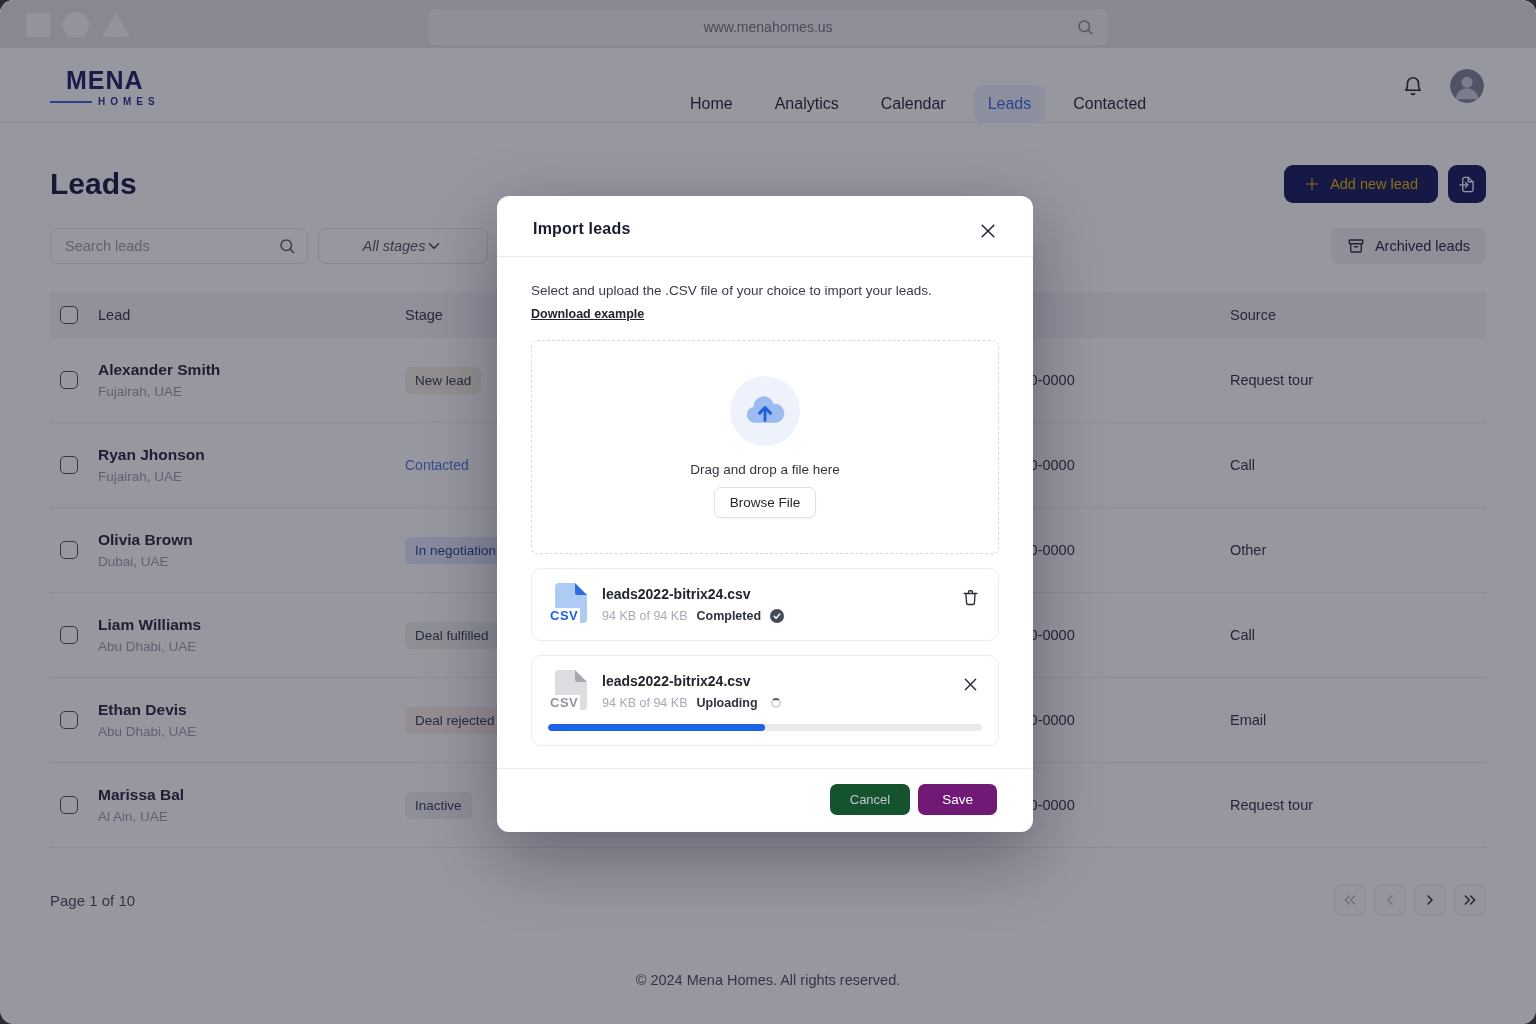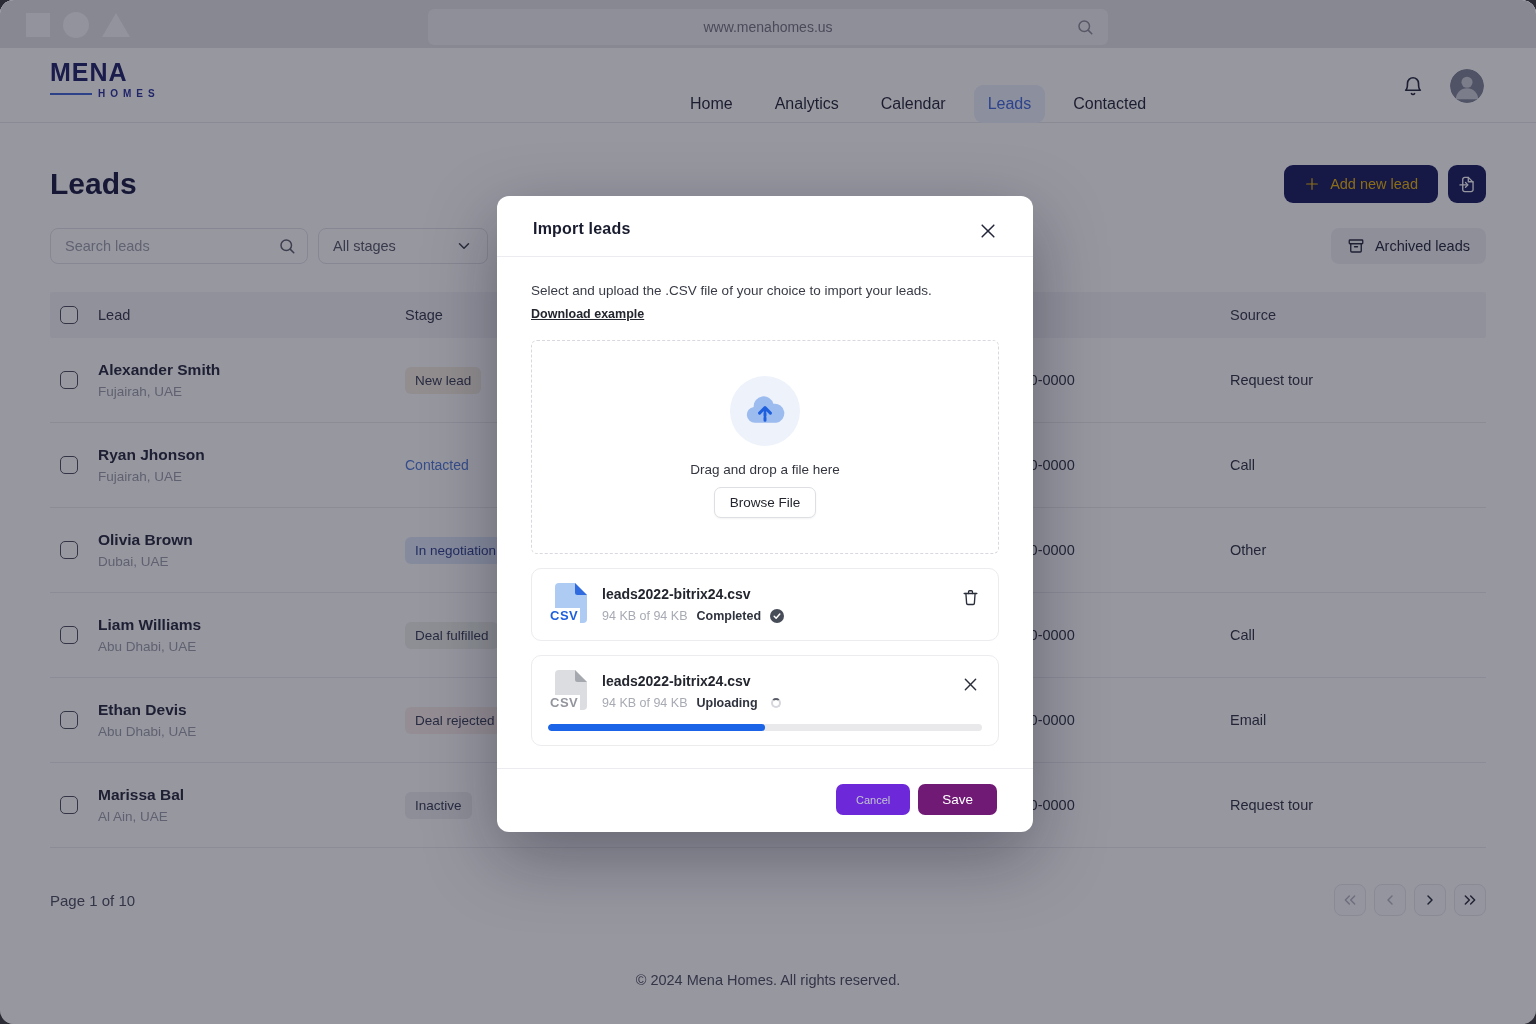--- a/index.html
+++ b/index.html
@@ -13,21 +13,21 @@
   .wc-square { width:24px; height:24px; background:#f7f7f9; }
   .wc-circle { width:26px; height:26px; border-radius:50%; background:#f7f7f9; }
   .wc-triangle { width:0; height:0; border-left:14px solid transparent; border-right:14px solid transparent; border-bottom:24px solid #f7f7f9; }
   .url-bar { position:absolute; left:428px; top:9px; width:680px; height:36px; background:#f0f0f3; border-radius:6px; display:flex; align-items:center; justify-content:center; }
   .url-text { font-size:14px; color:#73737f; }
   .url-search { position:absolute; right:14px; top:9px; width:18px; height:18px; color:#8a8a96; }
   .url-search svg { width:18px; height:18px; }
 
   
   .app-header { position:relative; height:75px; background:#ffffff; border-bottom:1px solid #e8e8ec; }
-  .logo { position:absolute; left:50px; top:12px; }
+  .logo { position:absolute; left:50px; top:20px;text-align:center; }
   .logo-primary { font-size:25px; font-weight:800; letter-spacing:1px; color:#1d2166; line-height:1; }
   .logo-secondary { display:flex; align-items:center; gap:6px; margin-top:3px; }
   .logo-line { width:42px; height:2px; background:#3f63d6; }
   .logo-sec-text { font-size:10px; font-weight:700; letter-spacing:5px; color:#273099; }
   .nav { position:absolute; left:50%; top:0; height:75px; transform:translateX(-19%); display:flex; align-items:flex-end; gap:14px; }
   .nav-item { font-size:16px; color:#1f2233; padding:10px 14px; border-radius:9px; cursor:pointer; white-space:nowrap; }
   .nav-item.active { background:#eaf0fb; color:#3e66d9; }
   .header-right { position:absolute; right:52px; top:0; height:75px; display:flex; align-items:center; gap:26px; }
   .bell { width:22px; height:22px; color:#23263a; }
   .bell svg { width:22px; height:22px; }
@@ -44,21 +44,21 @@
   .btn-icon-primary { width:38px; height:38px; background:#141a5c; color:#ffffff; border:none; border-radius:9px; display:flex; align-items:center; justify-content:center; cursor:pointer; }
   .btn-icon-primary svg { width:19px; height:19px; }
 
   .filter-row { display:flex; align-items:center; justify-content:space-between; margin-top:25px; }
   .filter-left { display:flex; gap:10px; }
   .search-box { position:relative; width:258px; height:36px; }
   .search-box input { width:100%; height:100%; border:1px solid #e2e2e7; border-radius:8px; padding:0 36px 0 14px; font-size:14.5px; font-family:inherit; color:#2a2d3a; background:#fff; }
   .search-box input::placeholder { color:#9ea0ab; }
   .search-box .icon { position:absolute; right:12px; top:9px; width:18px; height:18px; color:#5a5d6b; }
   .search-box .icon svg { width:18px; height:18px; }
-  .select-box { width:170px; height:36px; border:1px solid #e2e2e7; border-radius:8px; display:flex; align-items:center; justify-content:space-between; padding:0 14px; font-size:14.5px; color:#545764; cursor:pointer; background:#fff; }
+  .select-box { width:170px; height:36px; border:1px solid #e2e2e7; border-radius:8px; display:flex; align-items:center; justify-content:center; padding:0 14px; font-size:14.5px; color:#545764; cursor:pointer; background:#fff;font-style:italic; }
   .select-box .icon { width:18px; height:18px; color:#3a3d4c; }
   .select-box .icon svg { width:18px; height:18px; }
   .btn-soft { display:flex; align-items:center; gap:10px; background:#f1f1f4; border:none; border-radius:8px; height:36px; padding:0 16px; font-size:14.5px; color:#23263a; font-family:inherit; cursor:pointer; }
   .btn-soft svg { width:18px; height:18px; }
 
   
   .table { margin-top:28px; }
   .t-row { display:grid; grid-template-columns:48px 307px 275px 275px 275px 1fr; align-items:center; }
   .t-head { background:#f5f5f7; height:46px; border-radius:2px; }
   .t-head .cell { font-size:14.5px; font-weight:500; color:#33364a; }
@@ -115,21 +115,21 @@
   .file-status { font-size:12.5px; font-weight:600; color:#2f333e; }
   .status-check { width:14px; height:14px; }
   .status-check svg { width:14px; height:14px; display:block; }
   .spinner { width:10px; height:10px; border-radius:50%; border:2px solid #d6d7dc; border-top-color:#5a5d68; margin-left:4px; }
   .file-action { position:absolute; right:16px; top:16px; width:24px; height:24px; border:none; background:transparent; color:#2a2e3a; cursor:pointer; display:flex; align-items:center; justify-content:center; }
   .file-action svg { width:19px; height:19px; }
   .progress-track { margin-top:11px; height:7px; border-radius:4px; background:#e9e9ec; overflow:hidden; }
   .progress-fill { height:100%; border-radius:4px; background:#1b64e8; width:0; }
 
   .modal-footer { margin-top:22px; border-top:1px solid #ececf0; padding:15px 36px 17px; display:flex; justify-content:flex-end; gap:8px; }
-  .btn-cancel { background:#6d28d9; border:none; border-radius:7px; padding:8px 20px; font-size:11px; color:#c2c6ce; font-family:inherit; cursor:default; }
+  .btn-cancel { background:#14532d; border:none; border-radius:7px; padding:8px 20px; font-size:13px; color:#c2c6ce; font-family:inherit; cursor:default; }
   .btn-save { background:#701a75; border:none; border-radius:7px; padding:8px 24px; font-size:13.5px; color:#ffffff; font-family:inherit; cursor:pointer; }
 </style>
 </head>
 <body>
 
 <div class="stage">
   <div class="window">
 
     <div class="chrome">
       <div class="win-controls">

